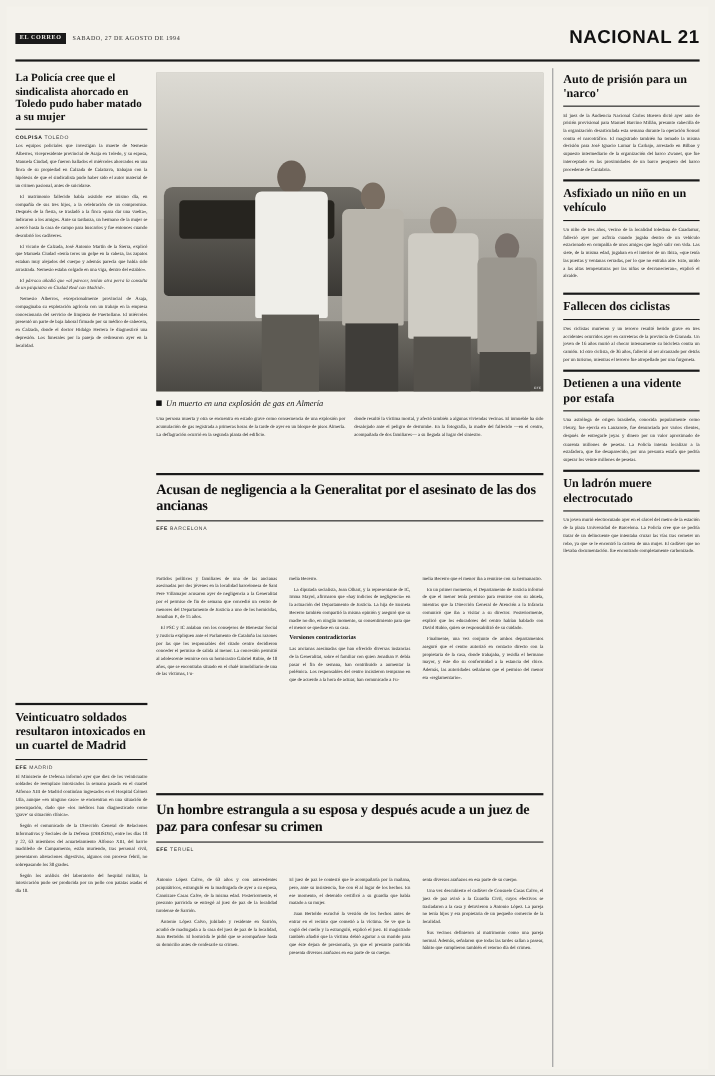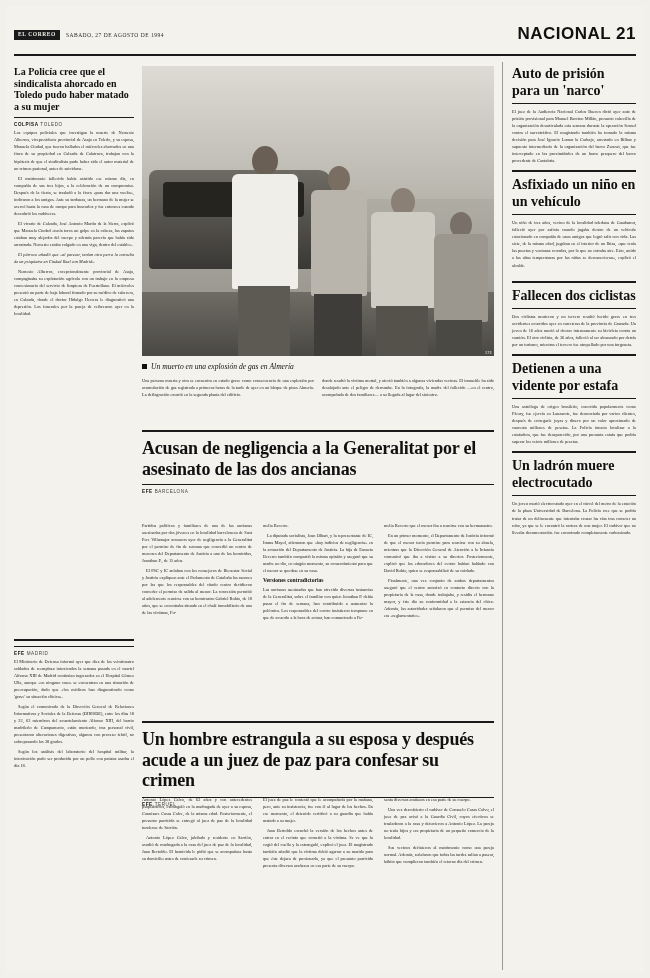--- a/index.html
+++ b/index.html
@@ -78,31 +78,31 @@
     position: absolute;
     box-sizing: border-box;
   }
   .hl {
     font-family: "Liberation Serif", serif;
     font-weight: bold;
     color: #111;
     line-height: 1.18;
   }
   .hl-main {
-    font-size: 18px;
+    font-size: 13px;
     line-height: 1.14;
     letter-spacing: -0.2px;
     font-family: Liberation Serif, serif;
   }
   .hl-med {
     font-size: 10px;
     line-height: 1.16;
   }
   .hl-small {
-    font-size: 14px;
+    font-size: 11px;
     line-height: 1.18;
   }
   .sub {
     font-family: "Liberation Serif", serif;
     font-size: 8.4px;
     color: #333;
     line-height: 1.2;
   }
   .byline {
     font-family: "Liberation Sans", sans-serif;
@@ -263,20 +263,21 @@
           <p>El matrimonio fallecido había asistido ese mismo día, en compañía de sus tres hijos, a la celebración de un compromiso. Después de la fiesta, se trasladó a la finca «para dar una vuelta», indicaron a los amigos. Ante su tardanza, un hermano de la mujer se acercó hasta la casa de campo para buscarlos y fue entonces cuando descubrió los cadáveres.</p>
           <p>El vicario de Calzada, José Antonio Martín de la Sierra, explicó que Manuela Ciudad «tenía toros un golpe en la cabeza, las zapatos estaban muy alejados del cuerpo y además parecía que había sido arrastrada. Nemesio estaba colgado en una viga, dentro del establo».</p>
           <p class="ital">El párroco añadió que «al parecer, tenían otra perra la consulta de un psiquiatra en Ciudad Real con Madrid».</p>
           <p>Nemesio Alberros, excepcionalmente provincial de Asaja, compaginaba su explotación agrícola con un trabajo en la empresa concesionaria del servicio de limpieza de Puertollano. El miércoles presentó un parte de baja laboral firmado por su médico de cabecera, en Calzada, donde el doctor Hidalgo Herrera le diagnosticó una depresión. Los funerales por la pareja de ceibrearon ayer en la localidad.</p>
         </div>
       </div>
     </div>
 
     <div class="col" style="left:8px; top:633px; width:120px;">
       <div class="rule-thick" style="margin-bottom:5px;"></div>
+      <div class="hl hl-small">Veinticuatro soldados resultaron intoxicados en un cuartel de Madrid</div>
       <div class="rule-h" style="margin-top:5px;"></div>
       <div style="margin-top:4px;">
         <div class="byline">
           <span>EFE</span>
           <span class="place">MADRID</span>
         </div>
         <div class="body">
           <p class="first">El Ministerio de Defensa informó ayer que diez de los veinticuatro soldados de reemplazo intoxicados la semana pasada en el cuartel Alfonso XIII de Madrid continúan ingresados en el Hospital Gómez Ulla, aunque «en ninguno caso» se encuentran en una situación de preocupación, dado que «los médicos han diagnosticado como 'grave' su situación clínica».</p>
           <p>Según el comunicado de la Dirección General de Relaciones Informativas y Sociales de la Defensa (DIRISDE), entre los días 18 y 22, 63 miembros del acuartelamiento Alfonso XIII, del barrio madrileño de Campamento, están muriendo, tras personal civil, presentaron alteraciones digestivas, algunos con proceso febril, no sobrepasando los 38 grados.</p>
           <p>Según los análisis del laboratorio del hospital militar, la intoxicación pudo ser producida por un pollo con patatas asadas el día 18.</p>

